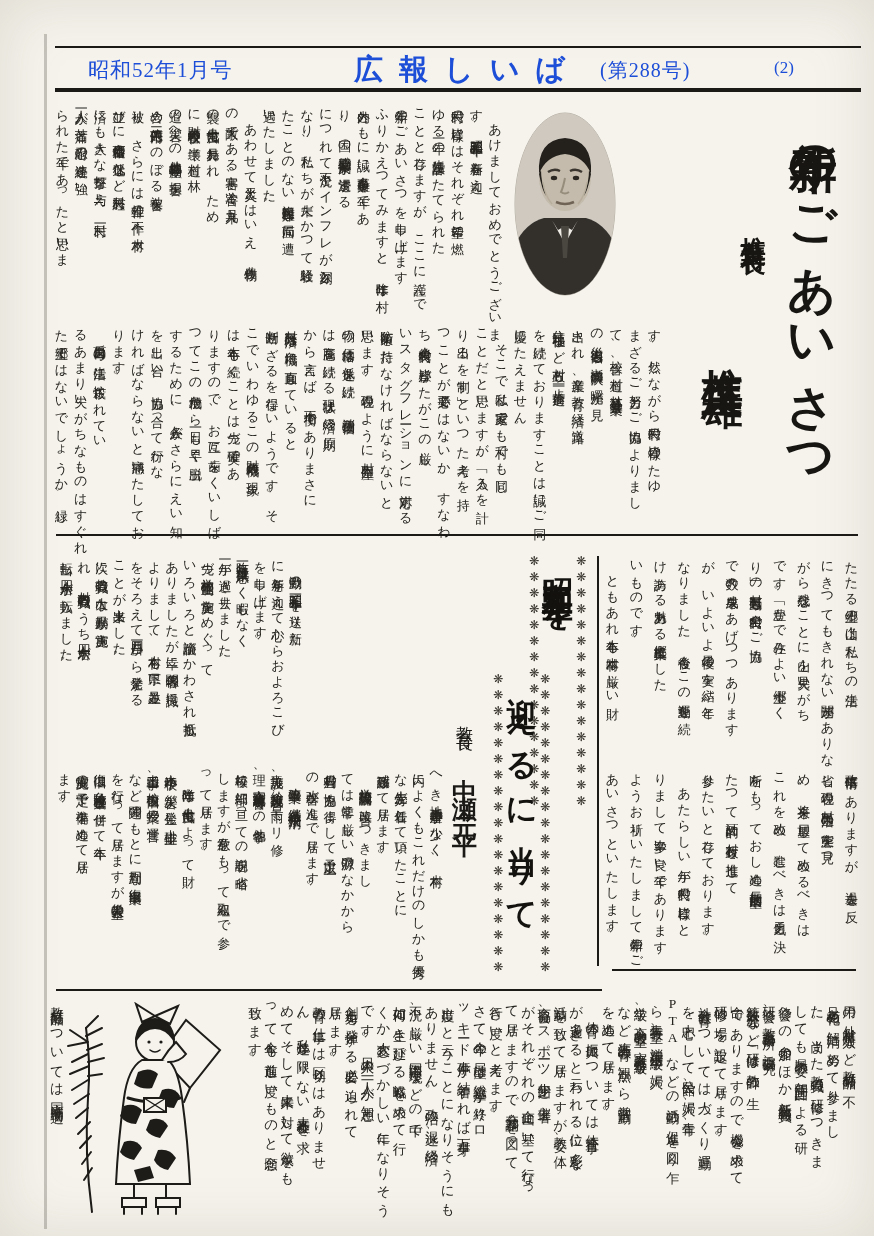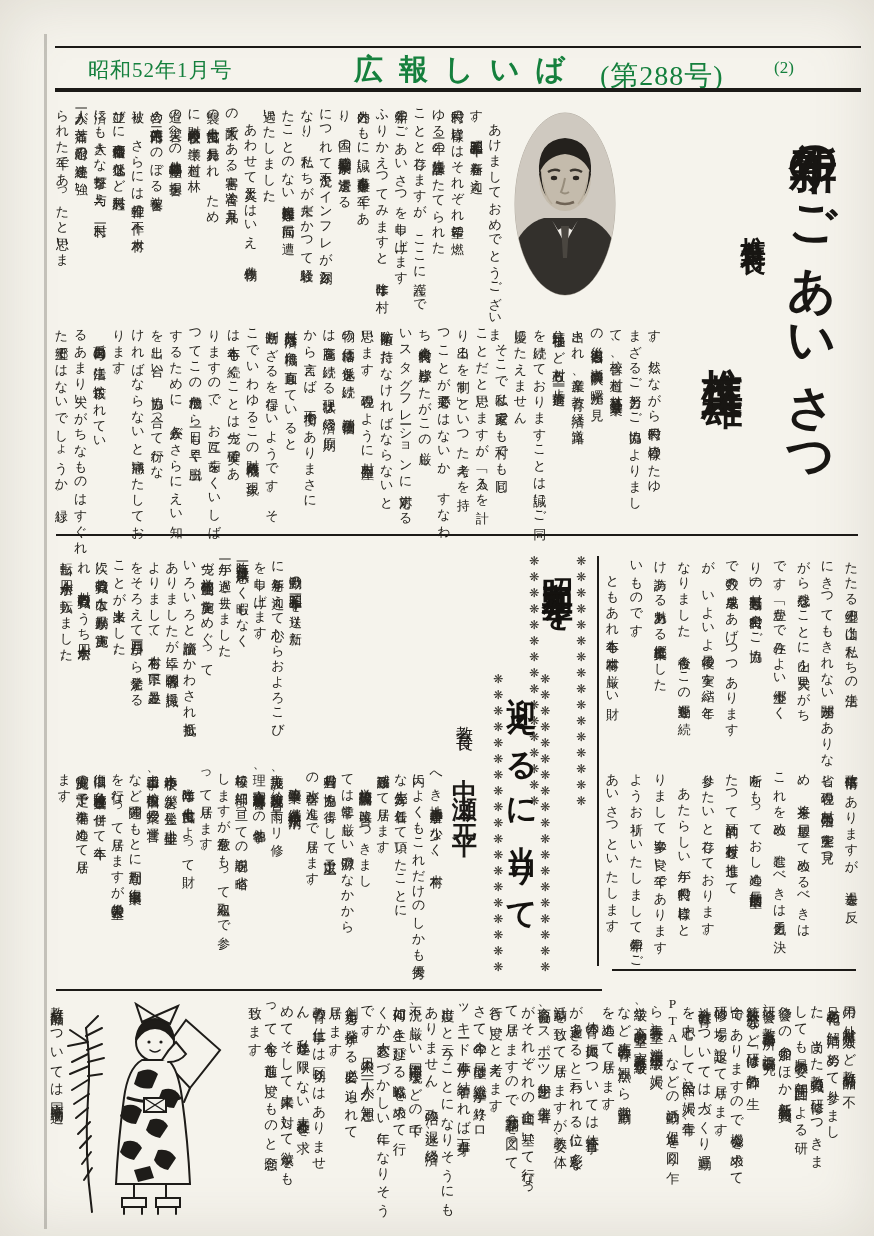--- a/index.html
+++ b/index.html
@@ -10,24 +10,24 @@
     margin:0 auto;
     background:#f5f3ec;
     overflow:hidden;
     font-family:"Liberation Serif", serif;
     color:#26241f;
     box-shadow:inset 0 0 60px rgba(120,110,90,.18);
   }
   .scan-edge{position:absolute;left:44px;top:34px;width:3px;height:1195px;background:#6b675f;opacity:.35;}
   
   .rule{position:absolute;background:#1c1a17;}
-  .hdr-text{position:absolute;white-space:nowrap;color:#15803d;}
+  .hdr-text{position:absolute;white-space:nowrap;color:#1d4ed8;}
   .hdr-date{left:88px;top:56px;font-size:21px;letter-spacing:1px;}
   .hdr-title{left:354px;top:50px;font-size:29px;letter-spacing:16px;font-weight:bold;}
-  .hdr-no{left:600px;top:57px;font-size:28px;letter-spacing:1px;}
+  .hdr-no{left:600px;top:57px;font-size:20px;letter-spacing:1px;}
   .hdr-page{left:774px;top:58px;font-size:17px;}
   
   .band{
     position:absolute;display:flex;flex-direction:row-reverse;
     justify-content:space-between;
   }
   .tcol{
     writing-mode:vertical-rl;text-orientation:upright;
     font-size:13px;line-height:1;letter-spacing:1px;
     white-space:nowrap;color:#26241f;

